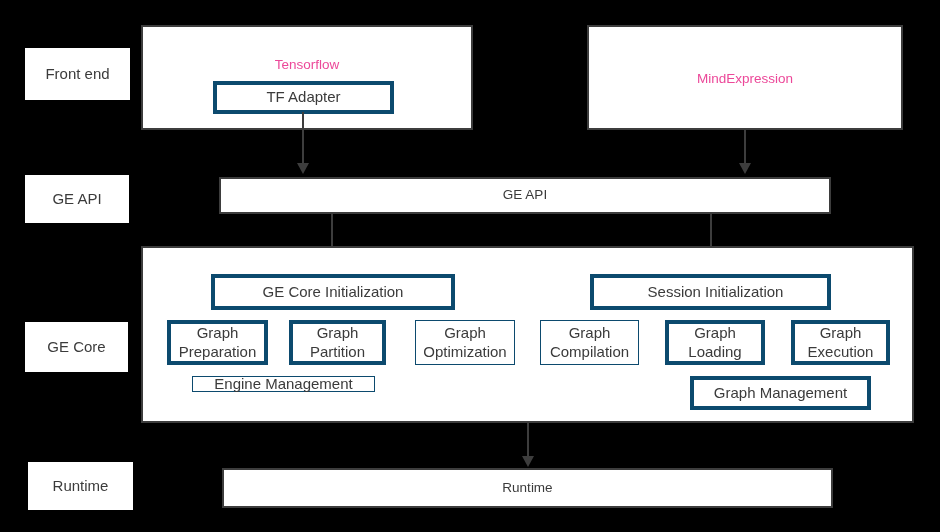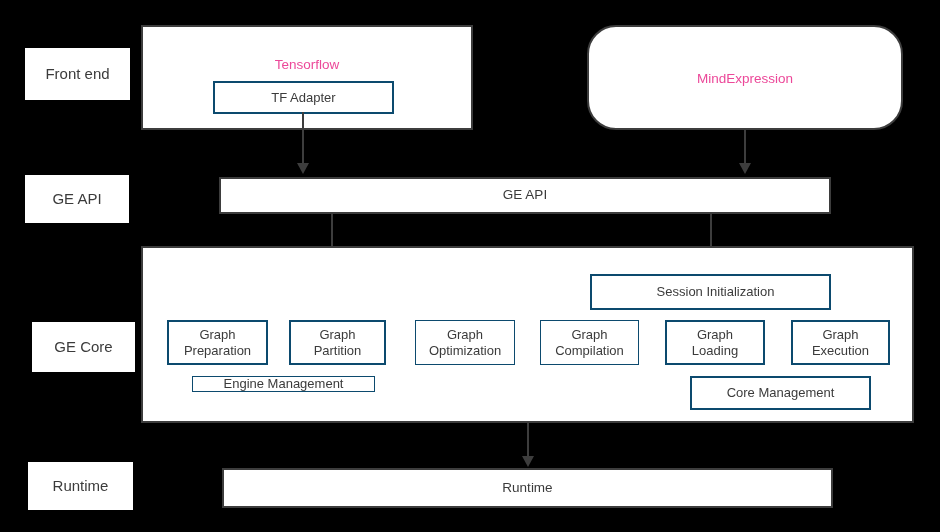--- a/index.html
+++ b/index.html
@@ -40,22 +40,22 @@
     border: 2px solid #3d3d3d;
     align-items: flex-start;
     justify-content: center;
   }
   .frame > .frame-title {
     margin-top: 30px;
     font-size: 13.5px;
     color: #ec4899;
   }
   .node {
-    border: 2px solid #0c4a6e;
-    font-size: 13px;
+    border: 4px solid #0c4a6e;
+    font-size: 15px;
   }
   .node.thin {
     border-width: 1.6px;
   }
   .bar {
     border: 2px solid #3d3d3d;
     font-size: 13.5px;
   }
   
   .conn {
@@ -74,50 +74,51 @@
 </style>
 </head>
 <body>
 
 <div id="canvas">
 
   <div class="box chip" style="left:25px; top:48px; width:105px; height:52px;">Front end</div>
 
   <div class="box chip" style="left:25px; top:175px; width:104px; height:48px;">GE API</div>
 
-  <div class="box chip" style="left:32px; top:322px; width:103px; height:50px;">GE Core</div>
+  <div class="box chip" style="left:25px; top:322px; width:103px; height:50px;">GE Core</div>
 
   <div class="box chip" style="left:28px; top:462px; width:105px; height:48px;">Runtime</div>
 
   <div class="box frame" style="left:141px; top:25px; width:332px; height:105px;">
     <span class="frame-title">Tensorflow</span>
   </div>
 
   <div class="box node" style="left:213px; top:81px; width:181px; height:33px;">TF Adapter</div>
 
-  <div class="box frame" style="left:587px; top:25px; width:316px; height:105px;border-radius:29px;">
+  <div class="box frame" style="left:587px; top:25px; width:316px; height:105px;">
     <span class="frame-title" style="margin-top:44px;">MindExpression</span>
   </div>
 
   <div class="conn" style="left:302px; top:112px; height:55px;"></div>
   <div class="arrowhead" style="left:297px; top:163px;"></div>
 
   <div class="conn" style="left:744px; top:130px; height:37px;"></div>
   <div class="arrowhead" style="left:739px; top:163px;"></div>
 
   <div class="box bar" style="left:219px; top:177px; width:612px; height:37px;">GE API</div>
 
   <div class="conn" style="left:331px; top:212px; height:52px;"></div>
   <div class="arrowhead" style="left:326px; top:261px;"></div>
 
   <div class="conn" style="left:710px; top:212px; height:52px;"></div>
   <div class="arrowhead" style="left:705px; top:261px;"></div>
 
   <div class="box frame" style="left:141px; top:246px; width:773px; height:177px;"></div>
 
+  <div class="box node" style="left:211px; top:274px; width:244px; height:36px;">GE Core Initialization</div>
 
   <div class="box node" style="left:590px; top:274px; width:241px; height:36px;padding-left:10px;">Session Initialization</div>
 
   <div class="box node" style="left:167px; top:320px; width:101px; height:45px;">Graph
 Preparation</div>
 
   <div class="box node" style="left:289px; top:320px; width:97px; height:45px;">Graph
 Partition</div>
 
   <div class="box node thin" style="left:415px; top:320px; width:100px; height:45px;">Graph
@@ -128,20 +129,20 @@
 
   <div class="box node" style="left:665px; top:320px; width:100px; height:45px;">Graph
 Loading</div>
 
   <div class="box node" style="left:791px; top:320px; width:99px; height:45px;">Graph
 Execution</div>
 
   <div class="box node thin" style="left:192px; top:376px; width:183px; height:16px;">Engine Management</div>
 
 
-  <div class="box node" style="left:690px; top:376px; width:181px; height:34px;">Core Management</div>
+  <div class="box node" style="left:690px; top:376px; width:181px; height:34px;">Graph Management</div>
 
   <div class="conn" style="left:527px; top:423px; height:38px;"></div>
   <div class="arrowhead" style="left:522px; top:456px;"></div>
 
   <div class="box bar" style="left:222px; top:468px; width:611px; height:40px;">Runtime</div>
 
 </div>
 
 </body></html>

